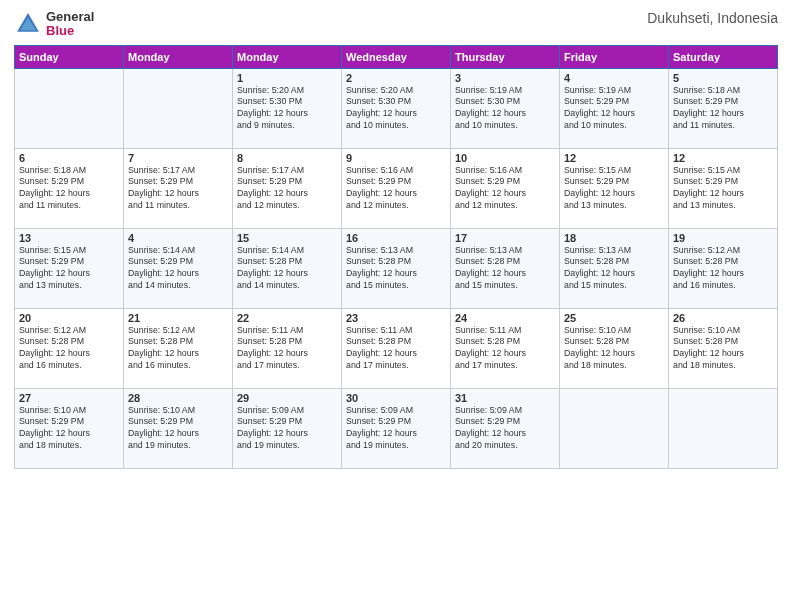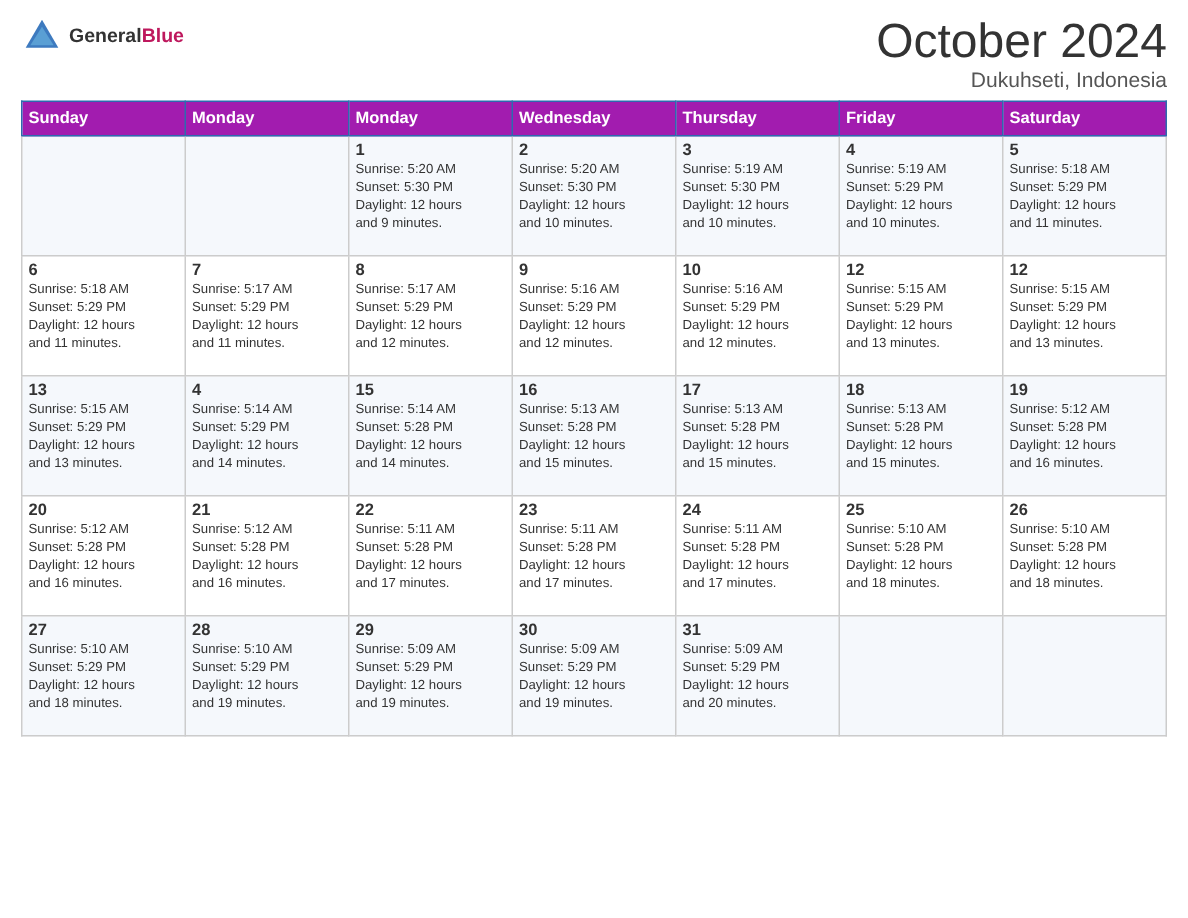--- a/index.html
+++ b/index.html
@@ -22,21 +22,21 @@
       align-items: flex-start;
       margin-bottom: 6px;
     }
     .logo {
       display: flex;
       align-items: center;
       gap: 4px;
     }
     .logo-text {
       display: flex;
-      flex-direction: row;
+      flex-direction: column;
       font-size: 13px;
       font-weight: bold;
       line-height: 1.1;
     }
     .logo-text span:first-child { color: #333; }
     .logo-text span:last-child { color: #be185d; }
     .logo-icon {
       width: 28px;
       height: 28px;
     }
@@ -108,21 +108,20 @@
       <svg class="logo-icon" viewBox="0 0 36 36">
         <polygon points="18,4 32,28 4,28" fill="#3d7abf"></polygon>
         <polygon points="18,10 28,26 8,26" fill="#5a9fd4"></polygon>
       </svg>
       <div class="logo-text">
         <span>General</span>
         <span>Blue</span>
       </div>
     </div>
     <div class="title-block">
-      <h1>October 2024</h1>
       <h2>Dukuhseti, Indonesia</h2>
     </div>
   </div>
 
   <table class="calendar">
     <thead>
       <tr>
         <th>Sunday</th>
         <th>Monday</th>
         <th>Monday</th>

